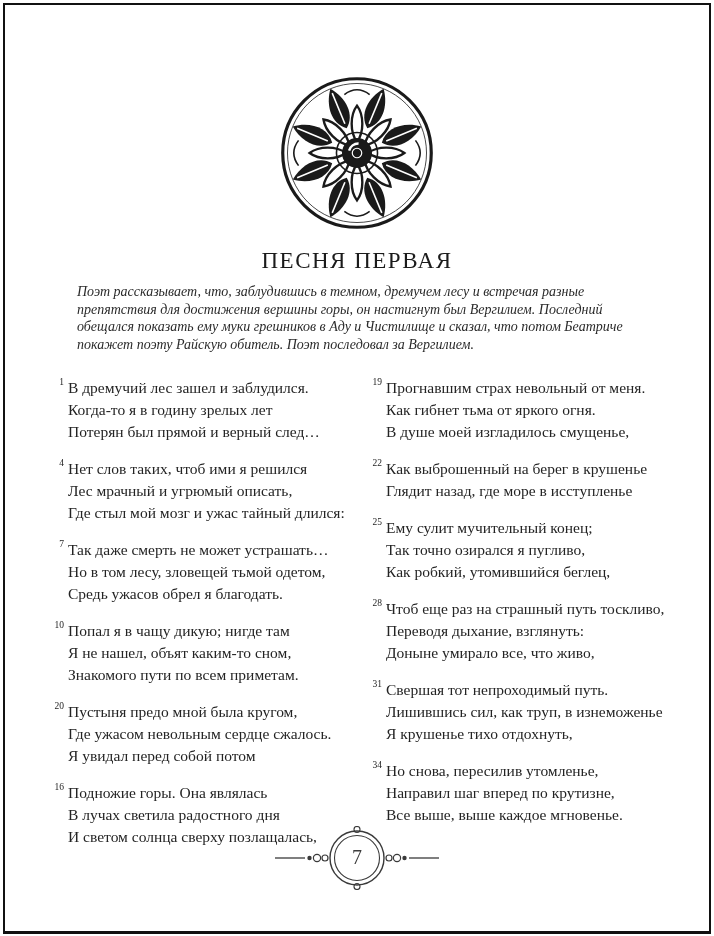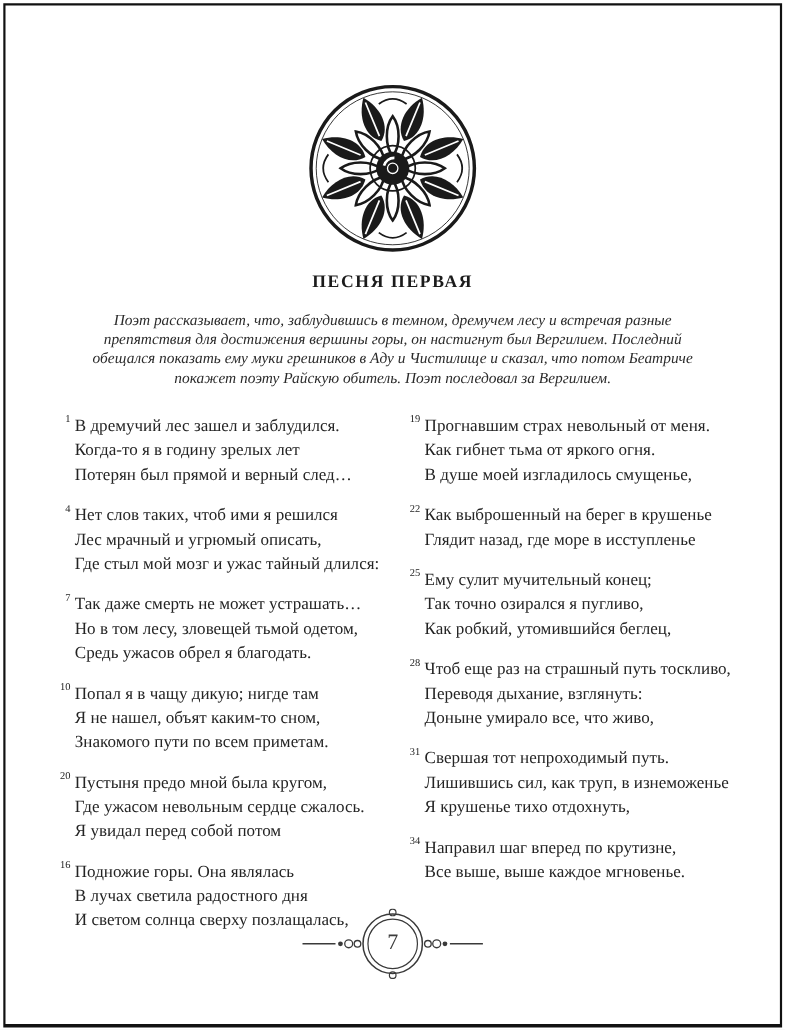--- a/index.html
+++ b/index.html
@@ -21,30 +21,29 @@
   }
   .ornament-wrap{
     position:absolute;
     top:74px;left:0;right:0;
     display:flex;justify-content:center;
   }
   .title{
     position:absolute;
     top:248px;left:0;right:0;
     text-align:center;
-    font-size:16px;
-    font-weight:bold;
+    font-size:23px;
+    font-weight:normal;
     letter-spacing:1.5px;
     color:#1b1b1b;
     margin:0;
   }
   .intro{
     position:absolute;
     top:283px;left:77px;width:560px;
-    text-align:center;
     font-style:italic;
     font-size:14px;
     line-height:17.5px;
     color:#2a2a2a;
     margin:0;
   }
   .verse-area{
     position:absolute;
     top:377px;left:52px;right:44px;
     display:flex;
@@ -232,20 +231,21 @@
 
   <div class="stanza">
     <span class="stanza-num">31</span>
   <div class="verse-line">Свершая тот непроходимый путь.</div>
           <div class="verse-line">Лишившись сил, как труп, в изнеможенье</div>
           <div class="verse-line">Я крушенье тихо отдохнуть,</div>
         </div>
 
   <div class="stanza">
     <span class="stanza-num">34</span>
+  <div class="verse-line">Но снова, пересилив утомленье,</div>
           <div class="verse-line">Направил шаг вперед по крутизне,</div>
           <div class="verse-line">Все выше, выше каждое мгновенье.</div>
         </div>
 </div>
   </div>
 
   <div class="footer">
     <svg width="176" height="64" viewBox="0 0 176 64">
       <circle cx="88" cy="32" r="27" fill="none" stroke="#3a3a3a" stroke-width="1.4"></circle>
       <circle cx="88" cy="32" r="22.5" fill="none" stroke="#3a3a3a" stroke-width="1.1"></circle>

